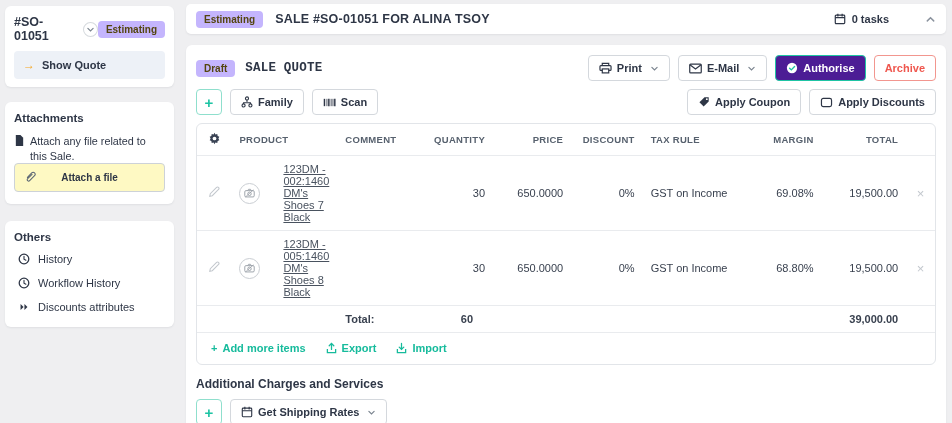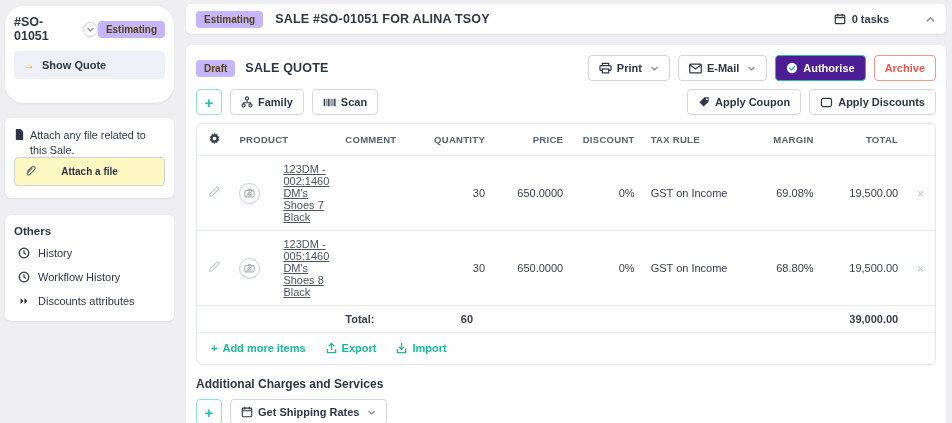--- a/index.html
+++ b/index.html
@@ -7,21 +7,21 @@
   body {
     width:952px; height:423px; overflow:hidden;
     background:#efeff1; color:#2e3646;
     font-family:"Liberation Sans", sans-serif;
     display:flex;
   }
   .card { background:#fff; border-radius:6px; box-shadow:0 1px 2px rgba(40,50,60,.08); }
 
   
   .sidebar { flex:0 0 180px; width:180px; padding:6px 6px 0 5px; }
-  .sd-card1 { padding:9px 9px 24px; margin-bottom:15px;border-radius:19px; }
+  .sd-card1 { padding:9px 9px 8px; margin-bottom:15px; }
   .sd-row1 { display:flex; align-items:center; }
   .order-id { font-size:12.5px; font-weight:bold; }
   .chev-circle { width:15px; height:15px; border:1px solid #d6dade; border-radius:50%;
     display:inline-flex; align-items:center; justify-content:center; margin-left:5px; color:#7c8590; cursor:pointer; }
   .badge { background:#c4b5fd; color:#54450f; font-size:10px; font-weight:bold;
     padding:3px 8px; border-radius:4px; margin-left:auto; white-space:nowrap; }
   .show-quote { margin-top:8px; background:#edf1f7; border-radius:4px; padding:7px 9px;
     font-size:11px; font-weight:bold; display:flex; align-items:center; gap:7px; cursor:pointer; }
   .arr-orange { color:#f5a623; font-size:12px; font-weight:bold; }
   .sd-card2 { padding:10px 9px 12px; margin-bottom:17px; }
@@ -40,21 +40,21 @@
   .main { flex:1; padding:4px 6px 0 6px; display:flex; flex-direction:column; min-width:0; }
   .topbar { height:30px; display:flex; align-items:center; padding:0 10px; border-radius:5px; flex:none; }
   .topbar .badge { margin:0 12px 0 0; }
   .topbar-title { font-size:12.5px; font-weight:bold; letter-spacing:.2px; }
   .topbar-right { margin-left:auto; display:flex; align-items:center; gap:6px; font-size:11px; font-weight:bold; }
   .chev-up { color:#8b939e; margin-left:30px; cursor:pointer; }
 
   .main-card { margin-top:11px; padding:10px 10px 8px; flex:1; }
 
   .quote-header { display:flex; align-items:center; height:26px; }
-  .quote-title { font-size:12.5px; font-weight:bold; margin-left:10px; letter-spacing:.2px; }
+  .quote-title { font-size:12.5px; font-weight:bold; margin-left:10px; letter-spacing:.2px;font-family:Liberation Mono, monospace; }
   .actions { margin-left:auto; display:flex; gap:8px; }
   .btn { display:inline-flex; align-items:center; gap:5px; border:1px solid #d4d8dd; background:#fff;
     border-radius:4px; padding:0 10px; height:26px; font-size:11px; font-weight:bold; color:#2e3646;
     font-family:inherit; cursor:pointer; white-space:nowrap; }
   .btn .chev { color:#7c8590; margin-left:3px; }
   .btn-teal { background:#4c1d95; border-color:#1fc4a4; color:#fff; }
   .btn-red { color:#ef574e; border-color:#f2968f; }
   .btn-plus { width:26px; height:26px; padding:0; border:1px solid #8fdfcd; color:#1fc4a4;
     border-radius:4px; background:#fff; display:inline-flex; align-items:center; justify-content:center;
     font-size:15px; font-weight:bold; cursor:pointer; flex:none; }
@@ -99,20 +99,21 @@
       </span>
       <span class="badge">Estimating</span>
     </div>
     <div class="show-quote">
       <span class="arr-orange icon">→</span>
       <span>Show Quote</span>
     </div>
   </div>
 
   <div class="card sd-card2">
+    <div class="sd-title">Attachments</div>
     <div class="attach-hint">
       <span class="icon">
         <svg width="11" height="13" viewBox="0 0 12 14">
             <path d="M2 1 h5 l3 3 v9 h-8 z" fill="#2e3646"></path>
           </svg>
       </span>
       <span>Attach any file related to this Sale.</span>
     </div>
     <button class="attach-btn">
       <span class="clip icon">

